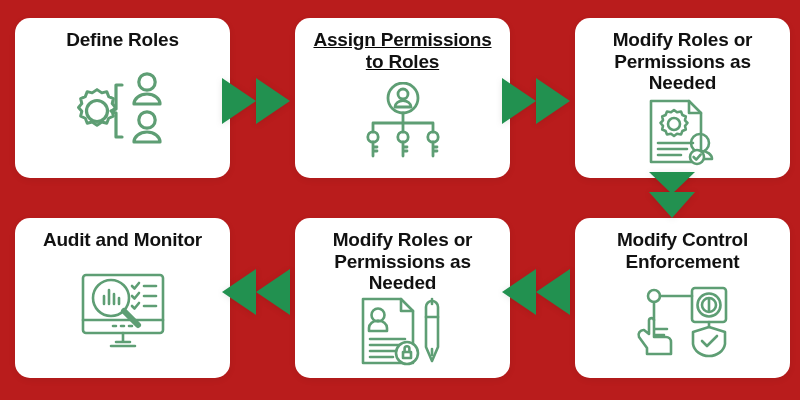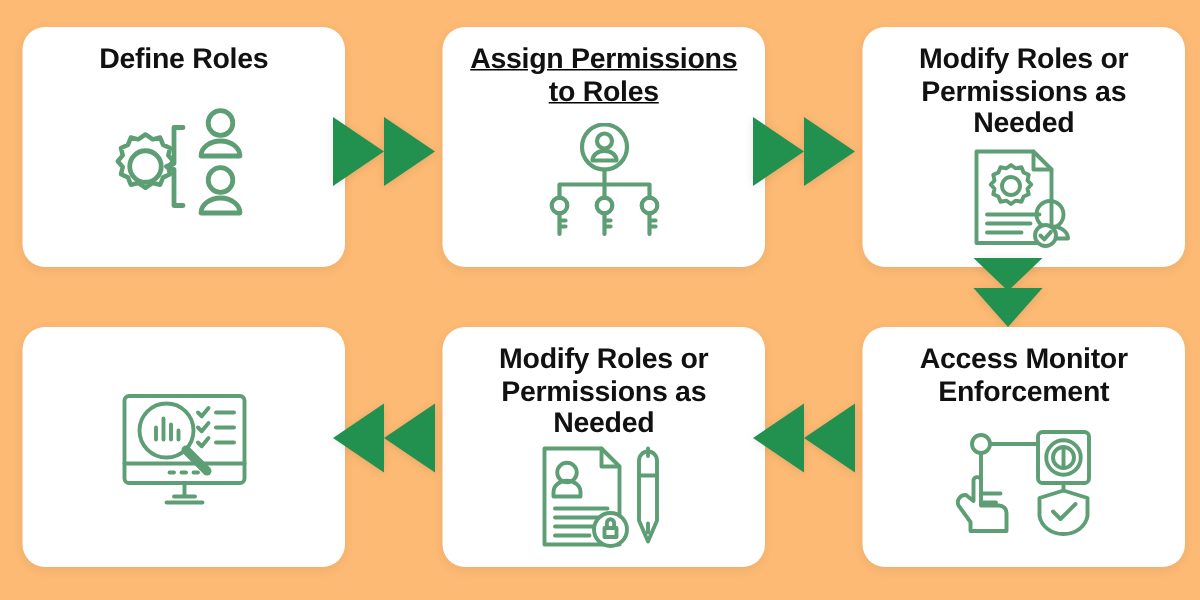--- a/index.html
+++ b/index.html
@@ -10,21 +10,21 @@
     width: 800px;
     height: 400px;
     background: #f2f2f2;
     font-family: "Liberation Sans", sans-serif;
     overflow: hidden;
   }
   #canvas {
     position: relative;
     width: 800px;
     height: 400px;
-    background: #fdba74;
+    background: #b91c1c;
   }
 
   
   .step-card {
     position: absolute;
     width: 215px;
     height: 160px;
     background: #ffffff;
     border-radius: 15px;
     box-shadow: 0 2px 7px rgba(0,0,0,0.07);
@@ -143,21 +143,21 @@
         <circle cx="57" cy="45" r="9"></circle>
         <path d="M48,61 a10.5,8 0 0 1 21,0 Z"></path>
 
         <circle cx="54" cy="59" r="7" fill="#ffffff"></circle>
         <path d="M50.6,59 L53.2,61.6 L57.6,56.6"></path>
       </svg>
     </div>
   </div>
 
   <div class="step-card" id="card-access-control">
-    <div class="step-title">Access Monitor Enforcement</div>
+    <div class="step-title">Modify Control Enforcement</div>
     <div class="step-icon">
       <svg width="106" height="72" viewBox="0 0 106 72" fill="none" stroke="#5e9e74" stroke-width="2.6" stroke-linecap="round" stroke-linejoin="round">
 
         <circle cx="24" cy="10" r="6"></circle>
         <path d="M30,10 L62,10"></path>
         <path d="M24,16 L24,34"></path>
 
         <path d="M19,34 L19,48 L14,44 a5,5 0 0 0 -5,7 L17,62 L17,68 L41,68 L41,56
                  a5,5 0 0 0 -5,-5 L24,51 L24,34 a2.6,2.6 0 0 0 -5,0 Z"></path>
         <path d="M25,43 L37,43 M25,49 L34,49"></path>
@@ -193,20 +193,21 @@
 
         <path d="M75,2 L75,7"></path>
         <path d="M69,10 a6,6 0 0 1 12,0 L81,50 L75,64 L69,50 Z"></path>
         <path d="M69,20 L81,20"></path>
         <path d="M75,52 L75,58"></path>
       </svg>
     </div>
   </div>
 
   <div class="step-card" id="card-audit-monitor">
+    <div class="step-title">Audit and Monitor</div>
     <div class="step-icon">
       <svg width="86" height="78" viewBox="0 0 86 78" fill="none" stroke="#5e9e74" stroke-width="2.6" stroke-linecap="round" stroke-linejoin="round">
 
         <rect x="3" y="3" width="80" height="58" rx="3"></rect>
         <path d="M3,48 L83,48"></path>
         <path d="M33,54 L36,54 M41,54 L44,54 M49,54 L52,54"></path>
         <path d="M43,61 L43,70 M31,74 L55,74 M36,70 L50,70"></path>
 
         <circle cx="31" cy="26" r="18"></circle>
         <path d="M24,32 L24,24 M29,32 L29,18 M34,32 L34,22 M39,32 L39,26"></path>

